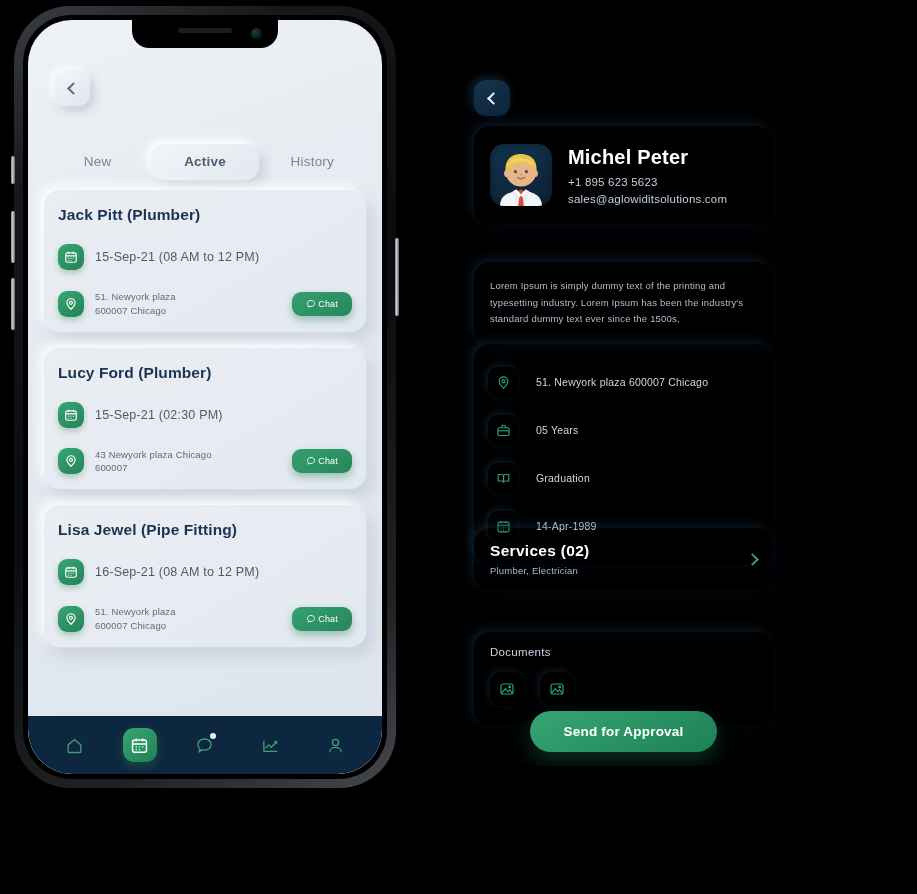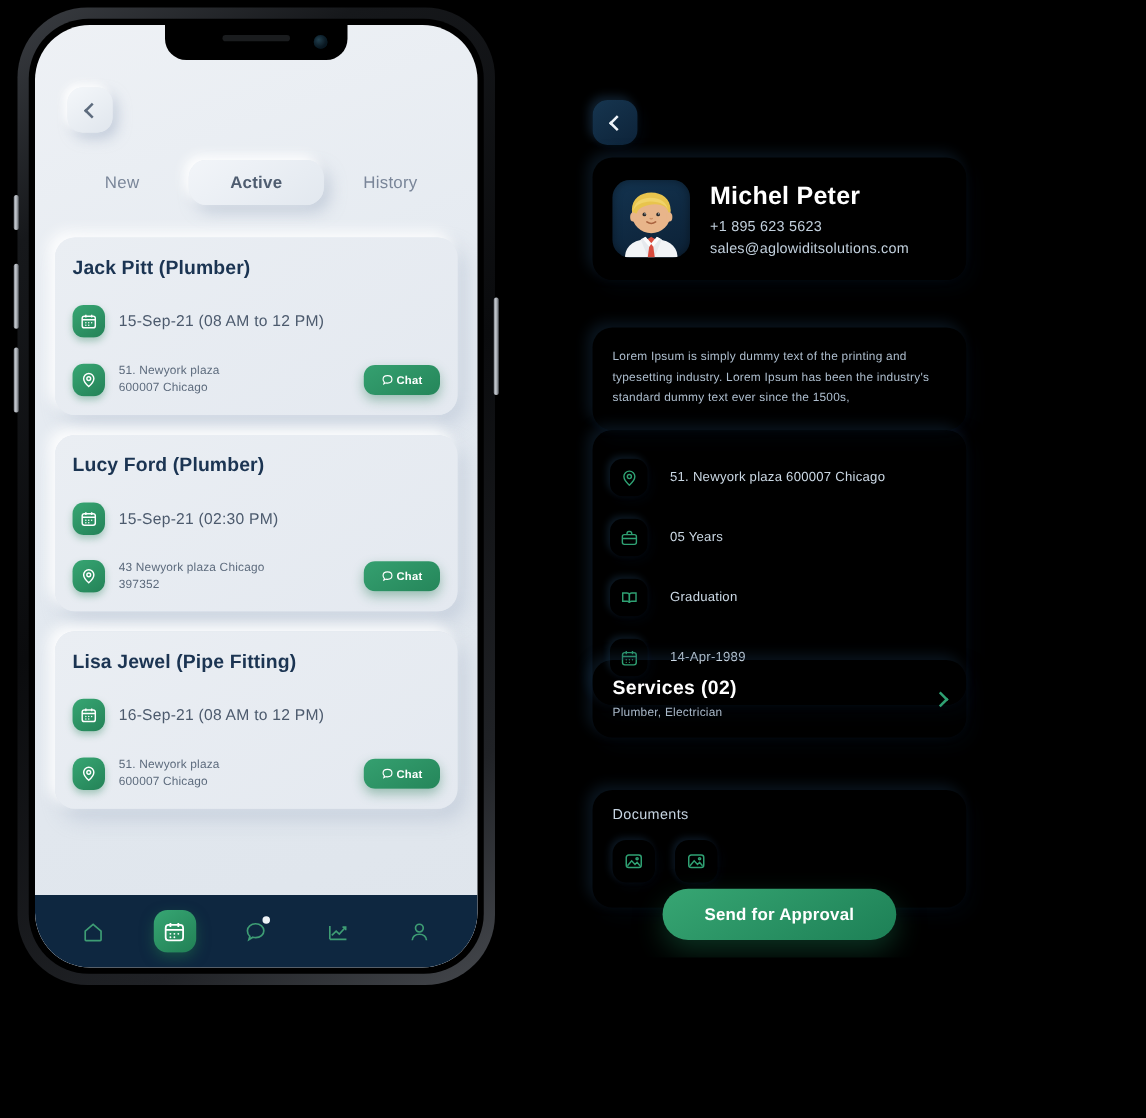--- a/index.html
+++ b/index.html
@@ -61,21 +61,21 @@
     position: absolute; left: 26px; top: 50px;
     width: 36px; height: 36px; border-radius: 12px;
     background: linear-gradient(145deg,#f4f7fa,#e0e6ed);
     box-shadow: -3px -3px 7px rgba(255,255,255,.95), 4px 5px 10px rgba(163,177,198,.55);
     display: flex; align-items: center; justify-content: center;
     cursor: pointer;
   }
   .chev-l { width: 9px; height: 9px; border-left: 2px solid #5d6b7d; border-bottom: 2px solid #5d6b7d; transform: rotate(45deg); margin-left: 3px; }
 
   .tabs {
-    position: absolute; top: 106px; left: 16px; right: 16px;
+    position: absolute; top: 122px; left: 16px; right: 16px;
     height: 40px; display: flex; align-items: center;
   }
   .tab {
     flex: 1; text-align: center; font-size: 13.5px; color: #7a8699;
     letter-spacing: .2px; line-height: 36px; height: 36px; cursor: pointer;
     font-family: "Liberation Sans", sans-serif;
   }
   .tab.active {
     color: #4f5d70; font-weight: 600;
     border-radius: 14px;
@@ -99,21 +99,21 @@
     width: 26px; height: 26px; min-width: 26px; border-radius: 9px;
     background: linear-gradient(145deg,#37a673,#248257);
     display: flex; align-items: center; justify-content: center;
     box-shadow: 0 3px 6px rgba(36,130,87,.35);
   }
   .row-date { font-size: 12.5px; color: #4c5a6d; letter-spacing: .2px; }
   .row-addr { font-size: 9.5px; color: #5d6b7d; line-height: 1.45; letter-spacing: .15px; }
   .chat-btn {
     margin-left: auto; display: flex; align-items: center; gap: 2px;
     background: linear-gradient(150deg,#35a070,#25865a);
-    color: #fff; font-size: 9px; font-weight: 700;
+    color: #fff; font-size: 9px; font-weight: 400;
     border-radius: 9px; padding: 7px 14px;
     box-shadow: 0 4px 9px rgba(33,120,80,.4);
     cursor: pointer; letter-spacing: .2px; white-space: nowrap;
   }
 
   .bottom-nav {
     position: absolute; left: 0; right: 0; bottom: 0; height: 58px;
     background: #0e2740;
     border-bottom-left-radius: 44px; border-bottom-right-radius: 44px;
     display: flex; align-items: center; justify-content: space-around;
@@ -290,21 +290,21 @@
               </div>
               <div class="row">
                 <div class="ic-green">
                   <svg width="14" height="14" viewBox="0 0 24 24" fill="none" stroke="#fff" stroke-width="2">
                     <path d="M12 21s7-6.2 7-11a7 7 0 1 0-14 0c0 4.8 7 11 7 11z"></path>
                       <circle cx="12" cy="10" r="2.6"></circle>
                   </svg>
                 </div>
                 <div>
                   <div class="row-addr">43 Newyork plaza Chicago</div>
-                  <div class="row-addr">397352</div>
+                  <div class="row-addr">600007</div>
                 </div>
                 <div class="chat-btn">
                   <svg width="10" height="10" viewBox="0 0 24 24" fill="none" stroke="#fff" stroke-width="2.2">
                     <path d="M12 3.5c5 0 8.5 3.2 8.5 7.2s-3.5 7.2-8.5 7.2c-1 0-2-.15-2.9-.42L5 19.5l1-3.4C4.4 14.8 3.5 13.1 3.5 10.7 3.5 6.7 7 3.5 12 3.5z"></path>
                   </svg>
                   <span>Chat</span>
                 </div>
               </div>
             </div>
 

